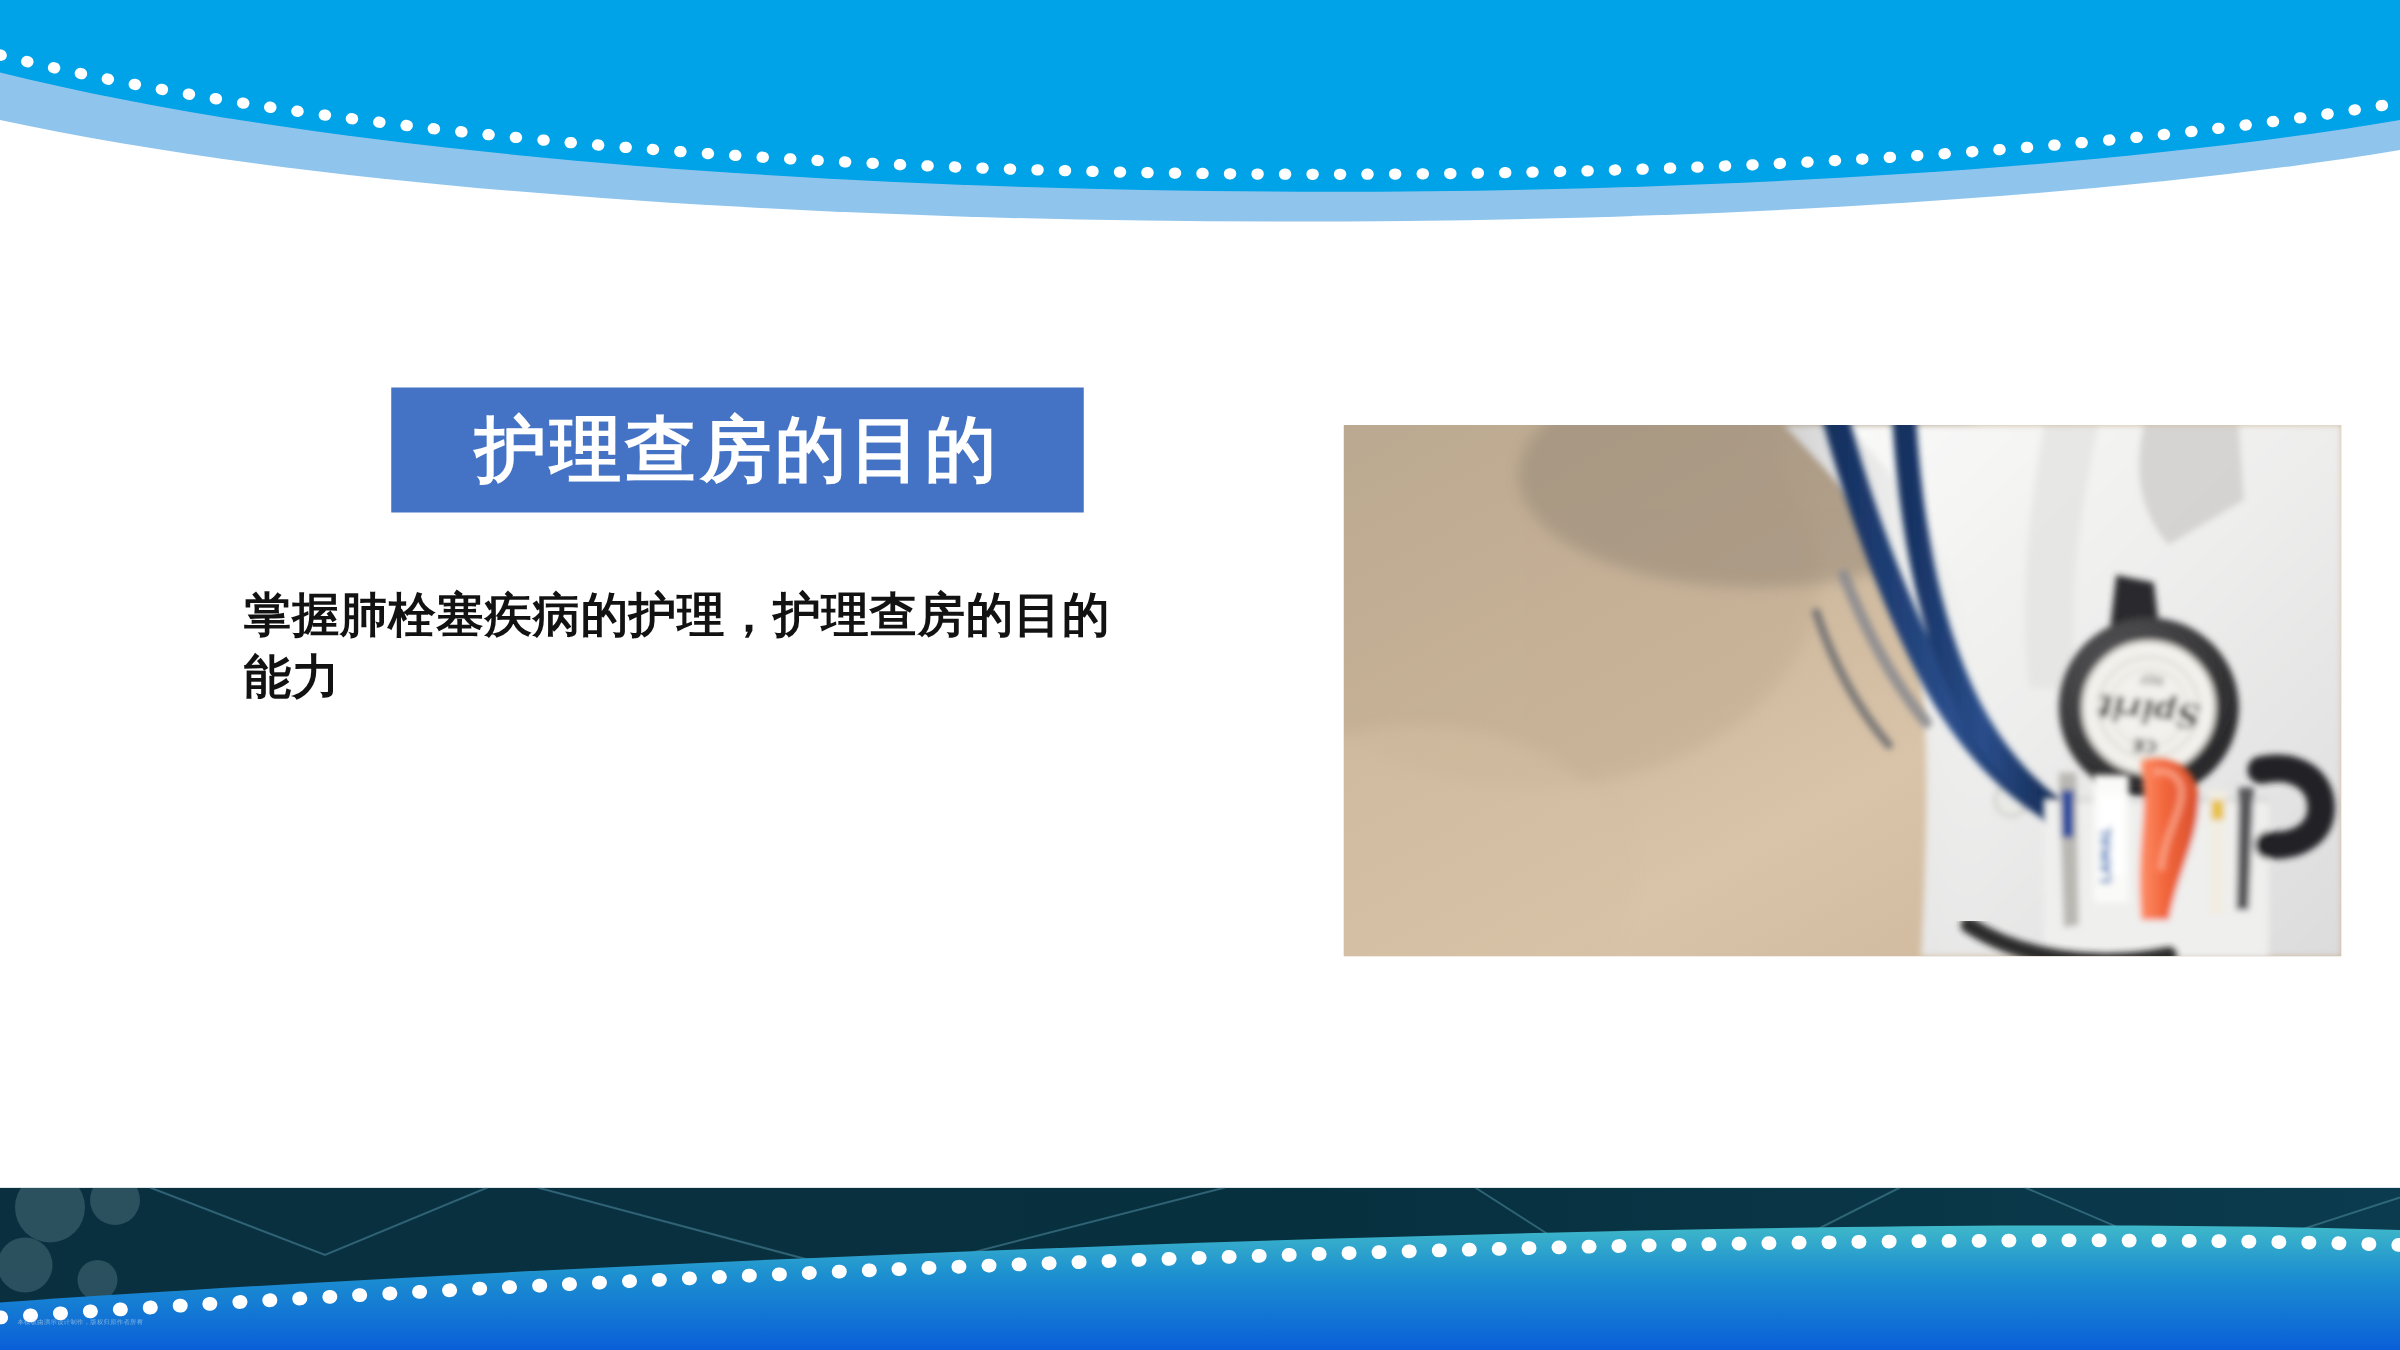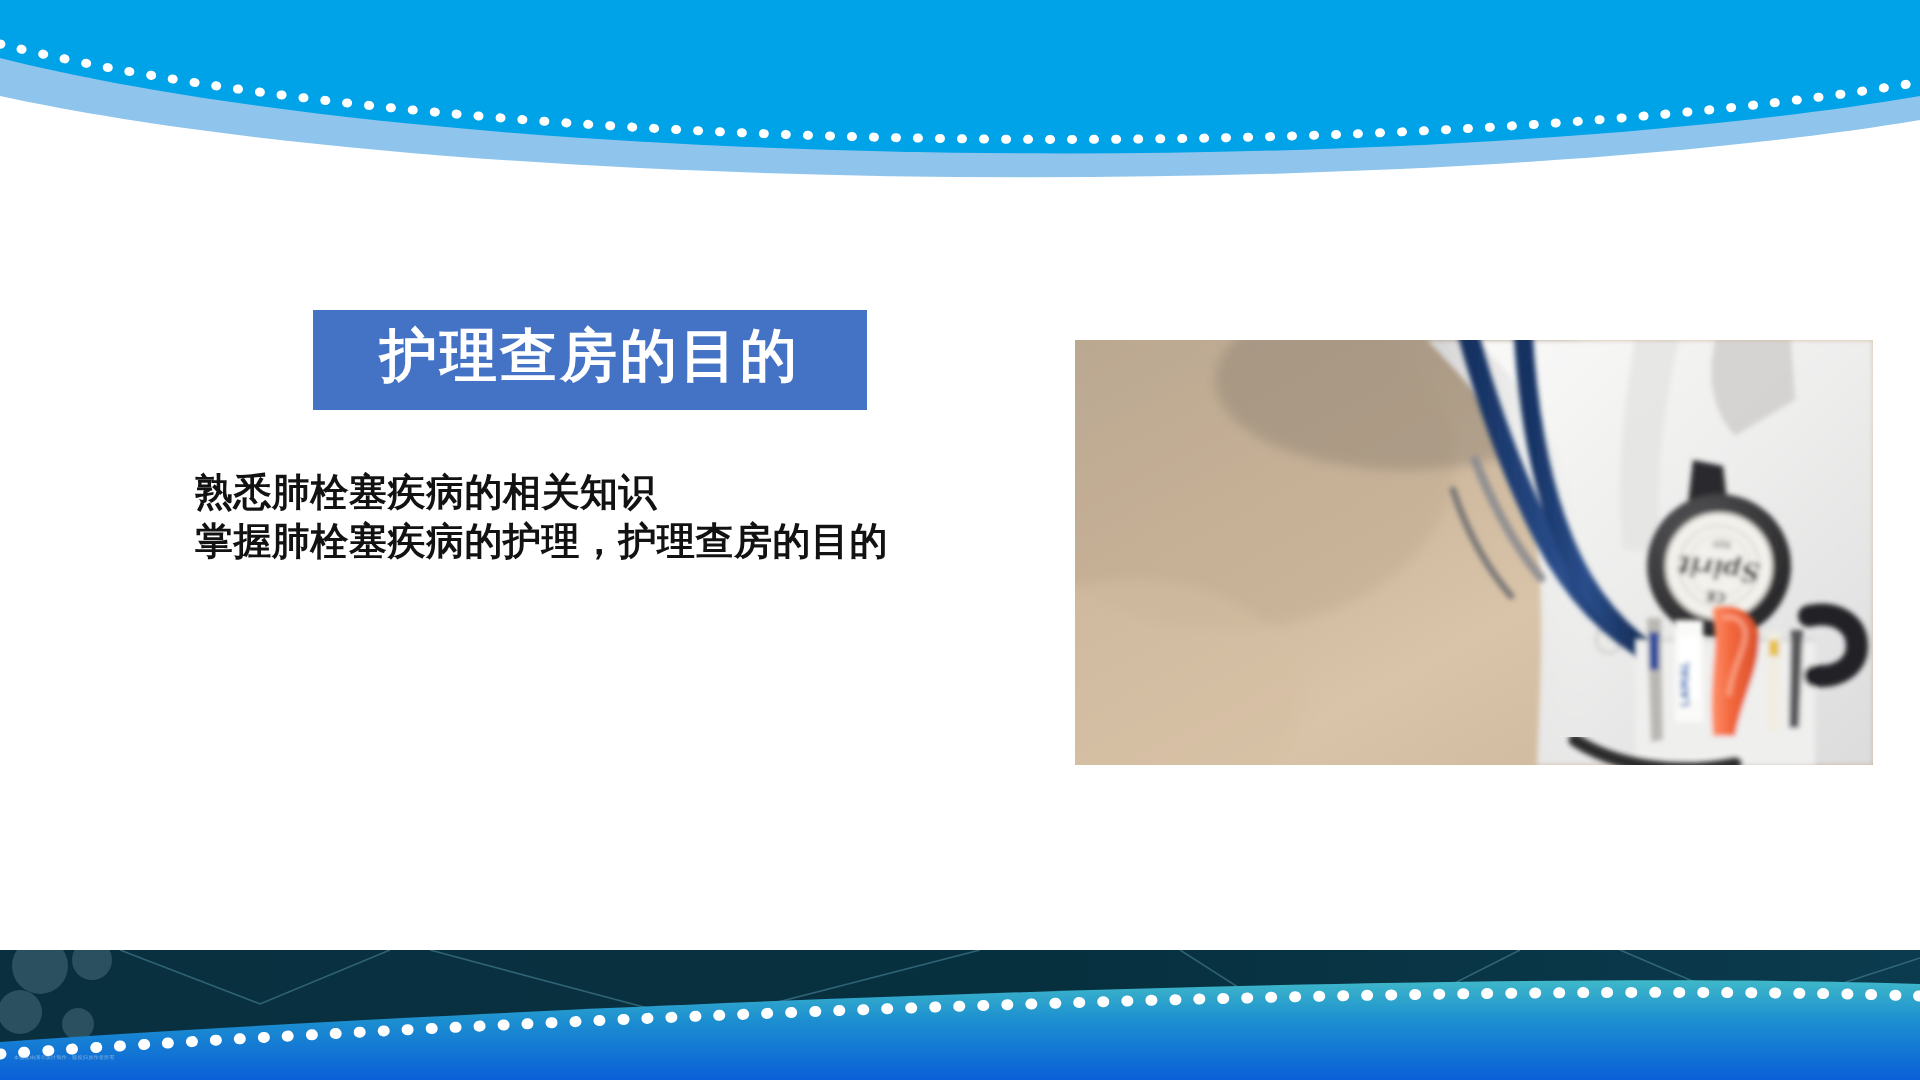--- a/index.html
+++ b/index.html
@@ -67,21 +67,21 @@
     box-sizing: border-box;
     padding: 0 18px;
   }
   .title-text {
     color: #ffffff;
     font-size: 57px;
     font-weight: 700;
     letter-spacing: 3px;
     line-height: 1;
     white-space: nowrap;
-    font-family: Liberation Mono, monospace;
+    font-family: Liberation Sans, sans-serif;
   }
 
   
   .body-text {
     position: absolute;
     left: 195px;
     top: 468px;
     width: 790px;
   }
   .body-line {
@@ -126,22 +126,22 @@
         <path id="topdots" d="M0,44 C480,164 1440,164 1920,82" fill="none" stroke="#FFFFFF" stroke-width="9" stroke-linecap="round" stroke-dasharray="1 21"></path>
       </g>
     </svg>
   </div>
 
   <div class="title-box">
     <span class="title-text">护理查房的目的</span>
   </div>
 
   <div class="body-text">
-    <div class="body-line">熟悉肺栓塞疾病的相关知识</div>
     <div class="body-line">掌握肺栓塞疾病的护理，护理查房的目的</div>
+    <div class="body-line">能力</div>
   </div>
 
   <div class="photo">
     <svg width="798" height="425" viewBox="0 0 798 425" xmlns="http://www.w3.org/2000/svg">
       <defs>
         <linearGradient id="bgskin" x1="0" y1="0" x2="1" y2="1">
           <stop offset="0%" stop-color="#B3A38F"></stop>
           <stop offset="28%" stop-color="#C9B49A"></stop>
           <stop offset="60%" stop-color="#D9C4A9"></stop>
           <stop offset="100%" stop-color="#CBB398"></stop>

